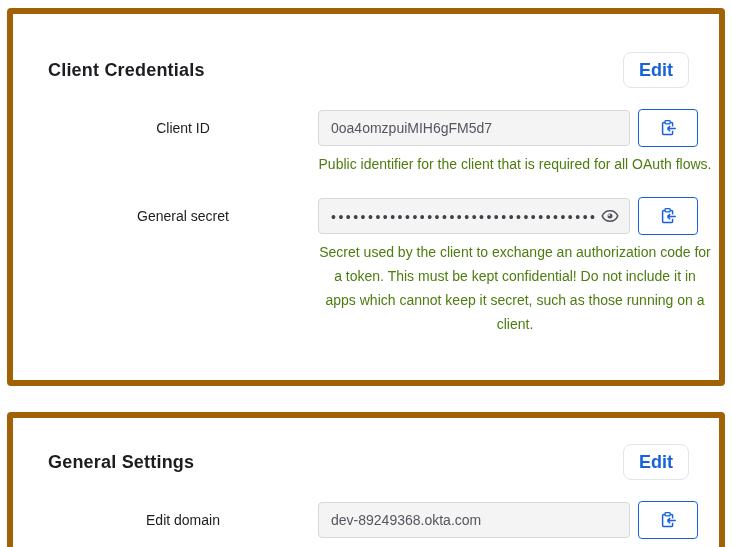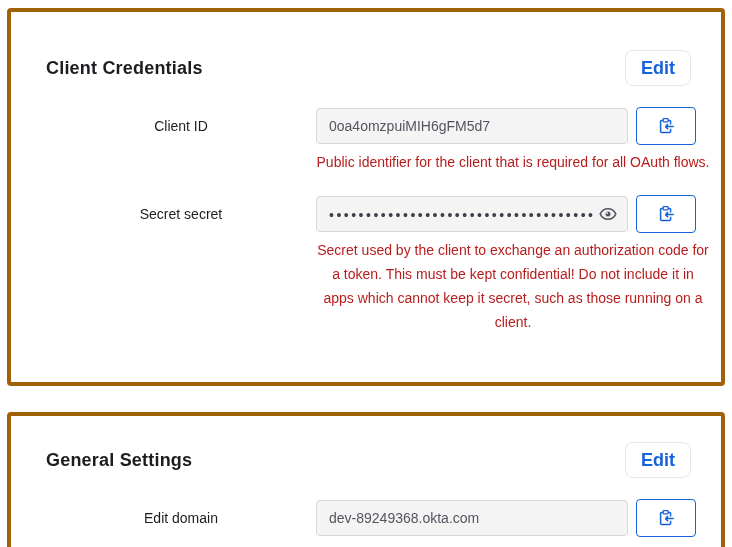--- a/index.html
+++ b/index.html
@@ -5,21 +5,21 @@
   * { box-sizing: border-box; }
   html, body { margin: 0; padding: 0; }
   body {
     width: 732px; height: 547px; overflow: hidden;
     background: #ffffff;
     font-family: "Liberation Sans", sans-serif;
   }
   .panel {
     width: 718px; margin-left: 7px;
     background: #fff;
-    border: 4px solid #a16207;
+    border: 6px solid #a16207;
     border-radius: 4px;
     padding: 0 30px 0 35px;
   }
   .panel-1 { margin-top: 8px; height: 378px; }
   .panel-2 { margin-top: 26px; height: 180px; }
 
   .panel-header {
     display: flex; justify-content: space-between; align-items: center;
   }
   .panel-1 .panel-header { padding-top: 38px; }
@@ -66,21 +66,21 @@
     display: flex; align-items: center; cursor: pointer;
   }
   .copy-btn {
     width: 60px; height: 38px;
     background: #fff; border: 1px solid #1662dd; border-radius: 4px;
     display: flex; align-items: center; justify-content: center;
     cursor: pointer; padding: 0;
   }
   .field-desc {
     margin: 5px 0 0; width: 394px;
-    font-size: 14px; line-height: 24px; color: #b91c1c;
+    font-size: 14px; line-height: 24px; color: #4d7c0f;
   }
 </style>
 </head>
 <body>
 
 <main>
 
   <section class="panel panel-1">
     <div class="panel-header">
       <h2 class="panel-title">Client Credentials</h2>
@@ -103,21 +103,21 @@
                 <path d="M16.8 9.6 H8.4 M8.4 9.6 l2.7 -2.5 M8.4 9.6 l2.7 2.5" fill="none" stroke="#1662dd" stroke-width="1.5"></path>
               </svg>
             </span>
           </button>
         </div>
         <p class="field-desc">Public identifier for the client that is required for all OAuth flows.</p>
       </div>
     </div>
 
     <div class="field">
-      <div class="field-label">Secret secret</div>
+      <div class="field-label">General secret</div>
       <div class="field-control">
         <div class="input-row">
           <div class="text-input has-eye">
             <span class="input-value dots">••••••••••••••••••••••••••••••••••••••</span>
             <button class="eye-btn">
               <span style="display:flex;">
                 <svg width="18" height="13" viewBox="0 0 18 13">
                   <path d="M9 1.2 C5.5 1.2 2.5 3.3 1.2 6.4 C2.5 9.5 5.5 11.7 9 11.7 C12.5 11.7 15.5 9.5 16.8 6.4 C15.5 3.3 12.5 1.2 9 1.2 Z" fill="none" stroke="#54565f" stroke-width="1.5"></path>
                   <circle cx="9" cy="6.4" r="2.5" fill="#54565f"></circle>
                   <circle cx="8.1" cy="5.6" r="0.9" fill="#ffffff"></circle>

